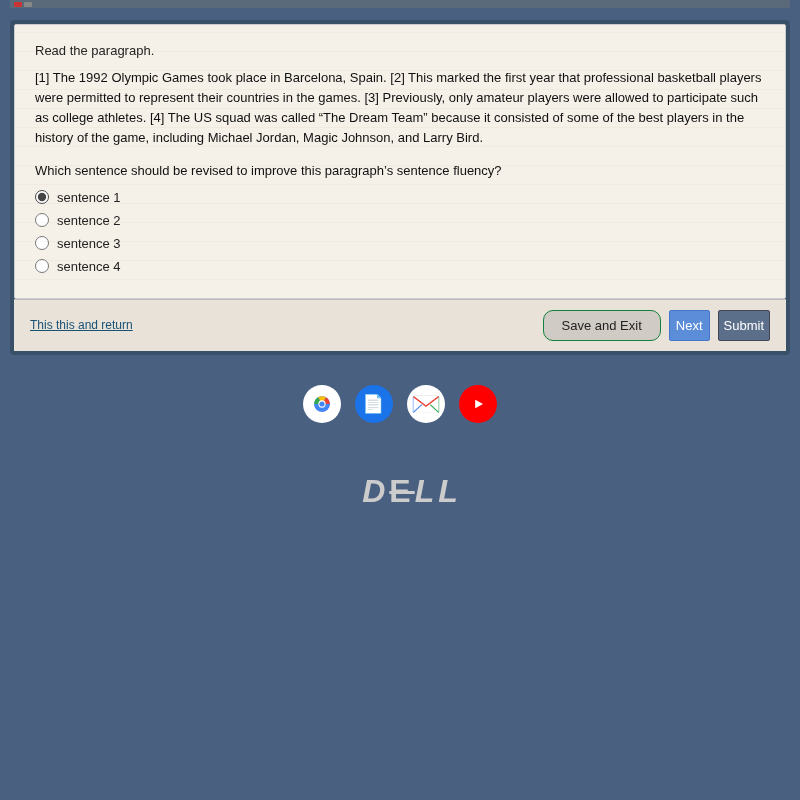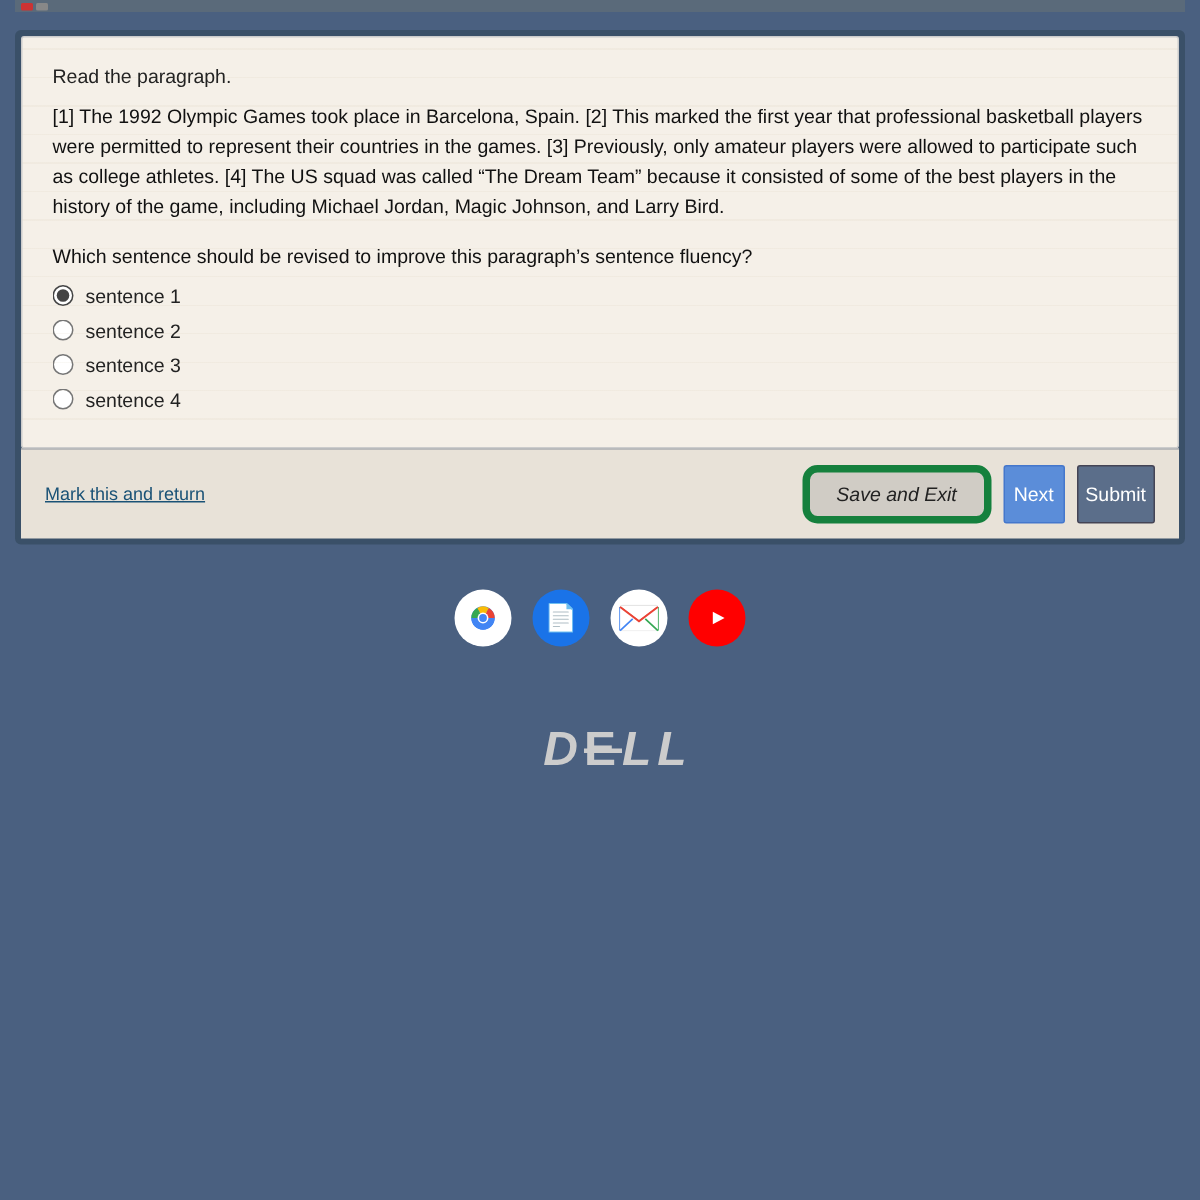--- a/index.html
+++ b/index.html
@@ -111,26 +111,25 @@
     }
 
     .action-buttons {
       display: flex;
       gap: 8px;
     }
 
     .btn-save-exit {
       background: #d0ccc5;
       color: #222;
-      border: 5px solid #15803d;
+      border: 1px solid #15803d;
       padding: 7px 18px;
       font-size: 13px;
       cursor: pointer;
       border-radius: 10px;
-      font-style: italic;
     }
 
     .btn-next {
       background: #5b8dd9;
       color: #fff;
       border: 1px solid #4477cc;
       padding: 7px 6px;
       font-size: 13px;
       cursor: pointer;
       border-radius: 2px;
@@ -248,21 +247,21 @@
       </li>
       <li class="option-item">
         <input type="radio" name="answer" id="opt4" style="">
         <label for="opt4">sentence 4</label>
       </li>
     </ul>
 
   </div>
 
   <div class="action-bar">
-    <button class="mark-return-link">Mark this and return</button>
+    <button class="mark-return-link">This this and return</button>
     <div class="action-buttons">
       <button class="btn-save-exit">Save and Exit</button>
       <button class="btn-next">Next</button>
       <button class="btn-submit">Submit</button>
     </div>
   </div>
 
 </div>
 
 <div class="taskbar">

